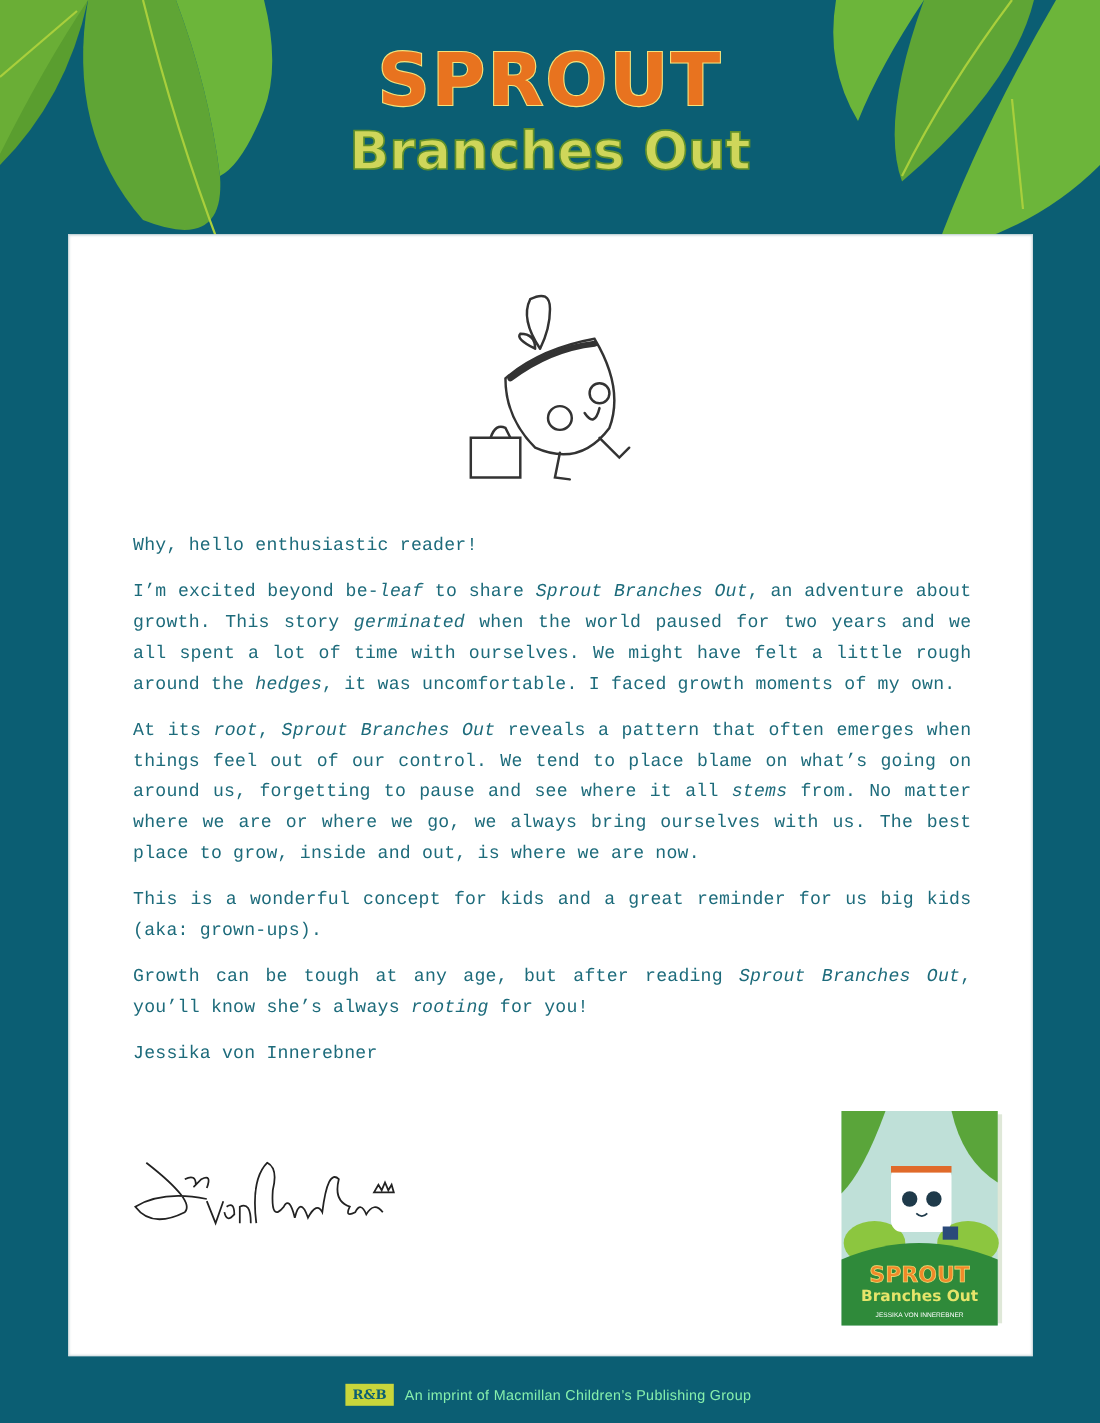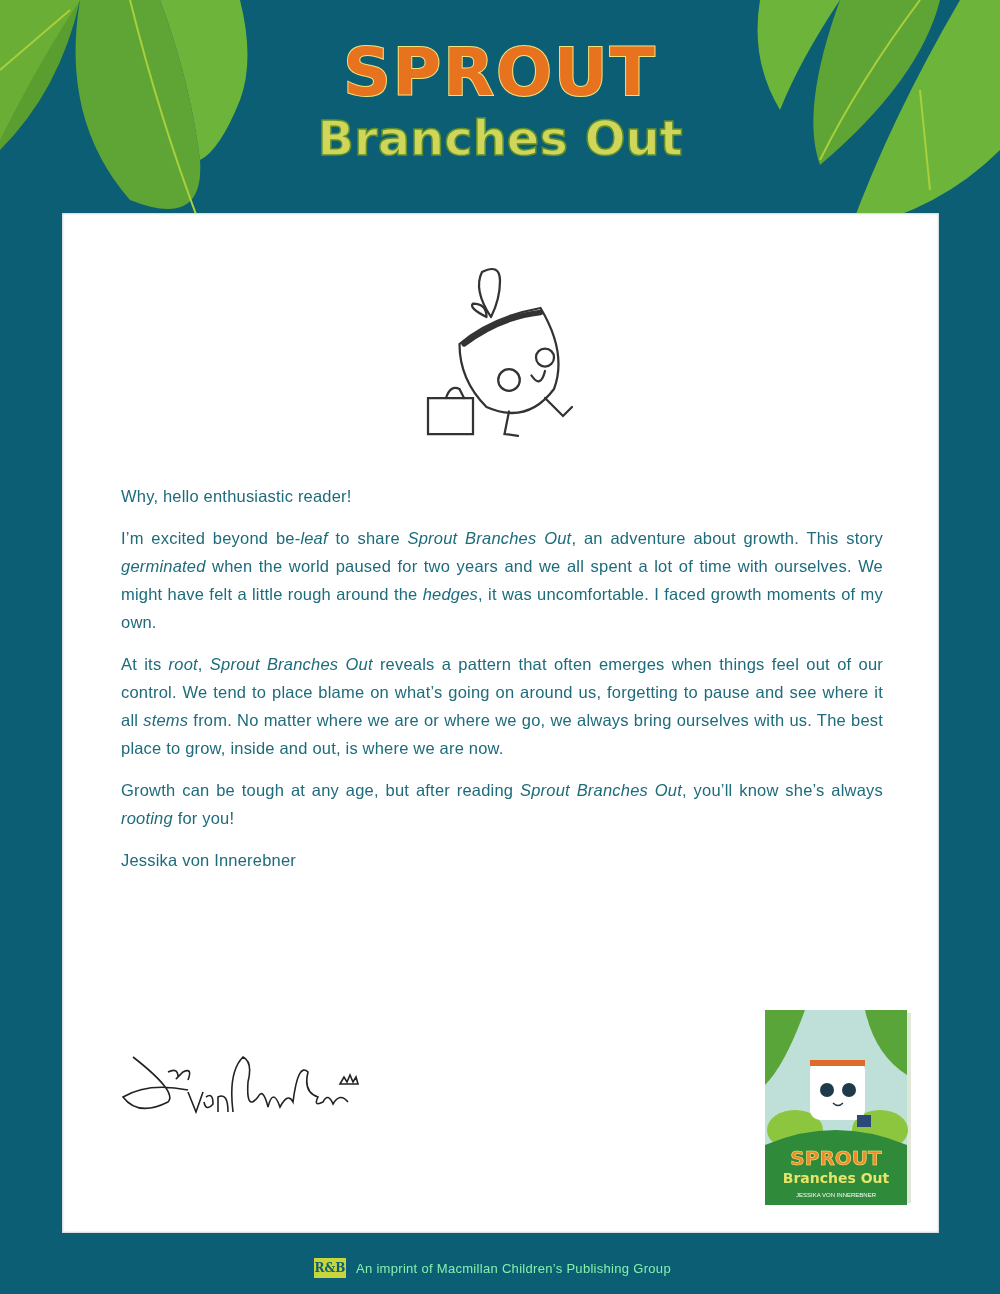--- a/index.html
+++ b/index.html
@@ -5,27 +5,27 @@
   html, body { margin:0; padding:0; }
   body { width:1000px; height:1294px; background:#0b5e73; position:relative; overflow:hidden; font-family:"Liberation Sans", sans-serif; }
   .leaf { position:absolute; }
   .logo { position:absolute; left:280px; top:38px; width:440px; text-align:center; }
   .logo-line1 { font-family:"DejaVu Sans", sans-serif; font-weight:bold; font-size:66px; color:#e8731f; letter-spacing:2px; line-height:70px;
     -webkit-text-stroke:2px #f4e27a; paint-order:stroke fill; }
   .logo-line2 { font-family:"DejaVu Sans", sans-serif; font-weight:bold; font-size:48px; color:#cfd65a; line-height:56px; margin-top:2px;
     -webkit-text-stroke:1.5px #5f8f2a; }
   .card { position:absolute; left:62px; top:213px; width:877px; height:1020px; background:#fff; box-shadow:0 0 2px 1px #c9d6da inset; }
   .sketch { position:absolute; left:410px; top:248px; width:180px; height:210px; }
-  .letter { position:absolute; left:121px; top:482px; width:762px; color:#1d6b7b; font-size:16.5px; line-height:28px; font-family:Liberation Sans, sans-serif; letter-spacing:0.2px; }
+  .letter { position:absolute; left:121px; top:482px; width:762px; color:#1d6b7b; font-size:16.5px; line-height:28px; font-family:Liberation Mono, monospace; letter-spacing:0.2px; }
   .letter p { margin:0 0 14px 0; text-align:justify; }
   .letter em { font-style:italic;margin-top:20px; }
   .signature { position:absolute; left:118px; top:1042px; width:260px; height:80px; }
   .book { position:absolute; left:755px; top:1005px; width:160px; height:205px; }
   .footer { position:absolute; top:1258px; left:314px; display:flex; align-items:center; gap:10px; }
-  .imprint-logo { width:32px; height:20px; background:#c9d63b; color:#0b5e73; font-size:12px; font-weight:bold; display:flex; align-items:center; justify-content:center; font-family:"DejaVu Serif", serif; }
+  .imprint-logo { width:44px; height:20px; background:#c9d63b; color:#0b5e73; font-size:12px; font-weight:bold; display:flex; align-items:center; justify-content:center; font-family:"DejaVu Serif", serif; }
   .footer-text { color:#86efac; font-size:13px; letter-spacing:0.3px; }
 </style>
 </head>
 <body>
 
 <svg class="leaf" style="left:0;top:0" width="260" height="240" viewBox="0 0 260 240">
   <path d="M0 0 L80 0 Q60 90 0 150 Z" fill="#5a9e2f"></path>
   <path d="M0 140 Q40 60 80 0 L0 0 Z" fill="#6aae36"></path>
   <path d="M80 0 Q60 120 130 200 Q205 230 200 160 Q190 80 160 0 Z" fill="#5fa535"></path>
   <path d="M130 0 Q160 120 200 225" stroke="#a9cf3c" stroke-width="2" fill="none"></path>
@@ -60,20 +60,21 @@
     <path d="M40 160 Q45 145 55 150 L60 160"></path>
     <path d="M110 175 L105 200 L120 202"></path>
     <path d="M150 160 L170 180 L180 170"></path>
   </g>
 </svg>
 
 <div class="letter">
   <p>Why, hello enthusiastic reader!</p>
   <p><span>I’m excited beyond be-</span><em>leaf</em><span> to share </span><em>Sprout Branches Out</em><span>, an adventure about growth. This story </span><em>germinated</em><span> when the world paused for two years and we all spent a lot of time with ourselves. We might have felt a little rough around the </span><em>hedges</em><span>, it was uncomfortable. I faced growth moments of my own.</span></p>
   <p><span>At its </span><em>root</em><span>, </span><em>Sprout Branches Out</em><span> reveals a pattern that often emerges when things feel out of our control. We tend to place blame on what’s going on around us, forgetting to pause and see where it all </span><em>stems</em><span> from. No matter where we are or where we go, we always bring ourselves with us. The best place to grow, inside and out, is where we are now.</span></p>
+  <p>This is a wonderful concept for kids and a great reminder for us big kids (aka: grown-ups).</p>
   <p><span>Growth can be tough at any age, but after reading </span><em>Sprout Branches Out</em><span>, you’ll know she’s always </span><em>rooting</em><span> for you!</span></p>
   <p>Jessika von Innerebner</p>
 </div>
 
 <svg class="signature" viewBox="0 0 260 80">
   <g fill="none" stroke="#222" stroke-width="1.6">
     <path d="M15 15 Q60 50 50 60 Q20 75 5 55 Q30 40 70 48"></path>
     <path d="M50 30 Q60 25 60 35 Q55 40 65 30 Q75 25 70 38"></path>
     <path d="M70 50 L78 70 L85 50 M88 55 Q95 50 95 62 Q88 70 86 60 M100 70 L100 55 Q110 50 110 70"></path>
     <path d="M115 70 Q110 30 125 15 Q135 20 130 40 Q128 70 140 55 Q145 45 150 65 Q155 45 162 65 Q170 50 175 60 Q180 20 190 30 Q185 50 200 55 Q195 65 205 60 Q210 50 215 62 Q222 50 230 60"></path>

